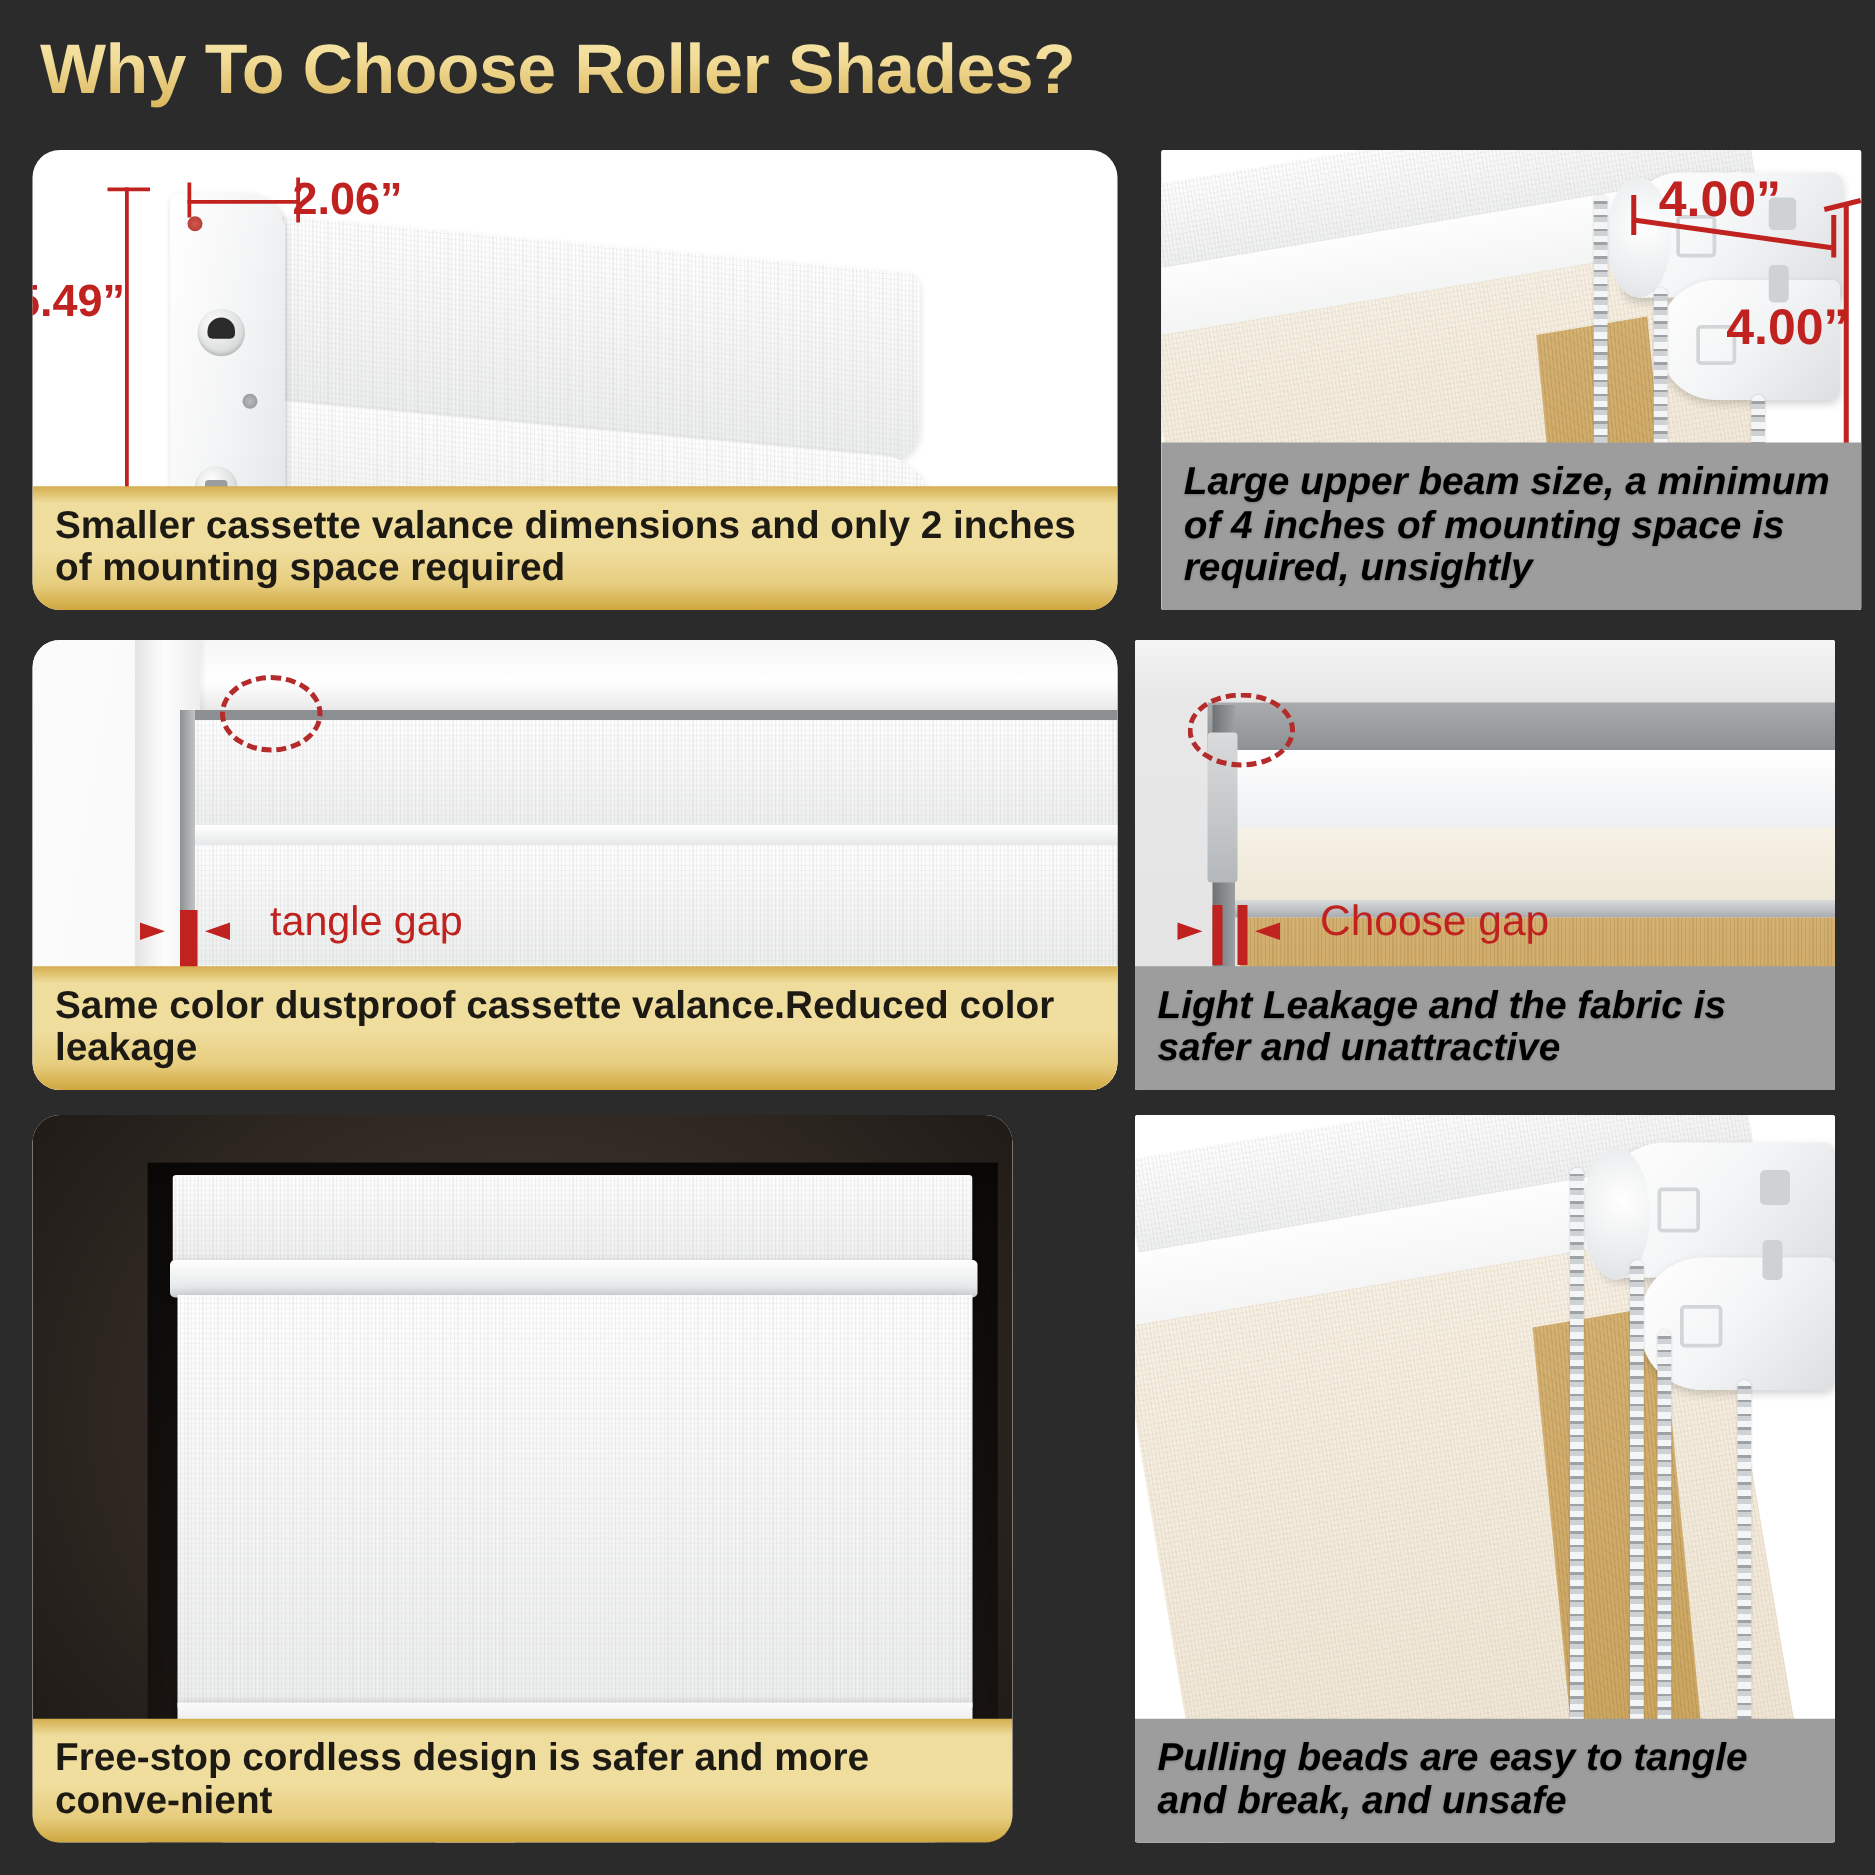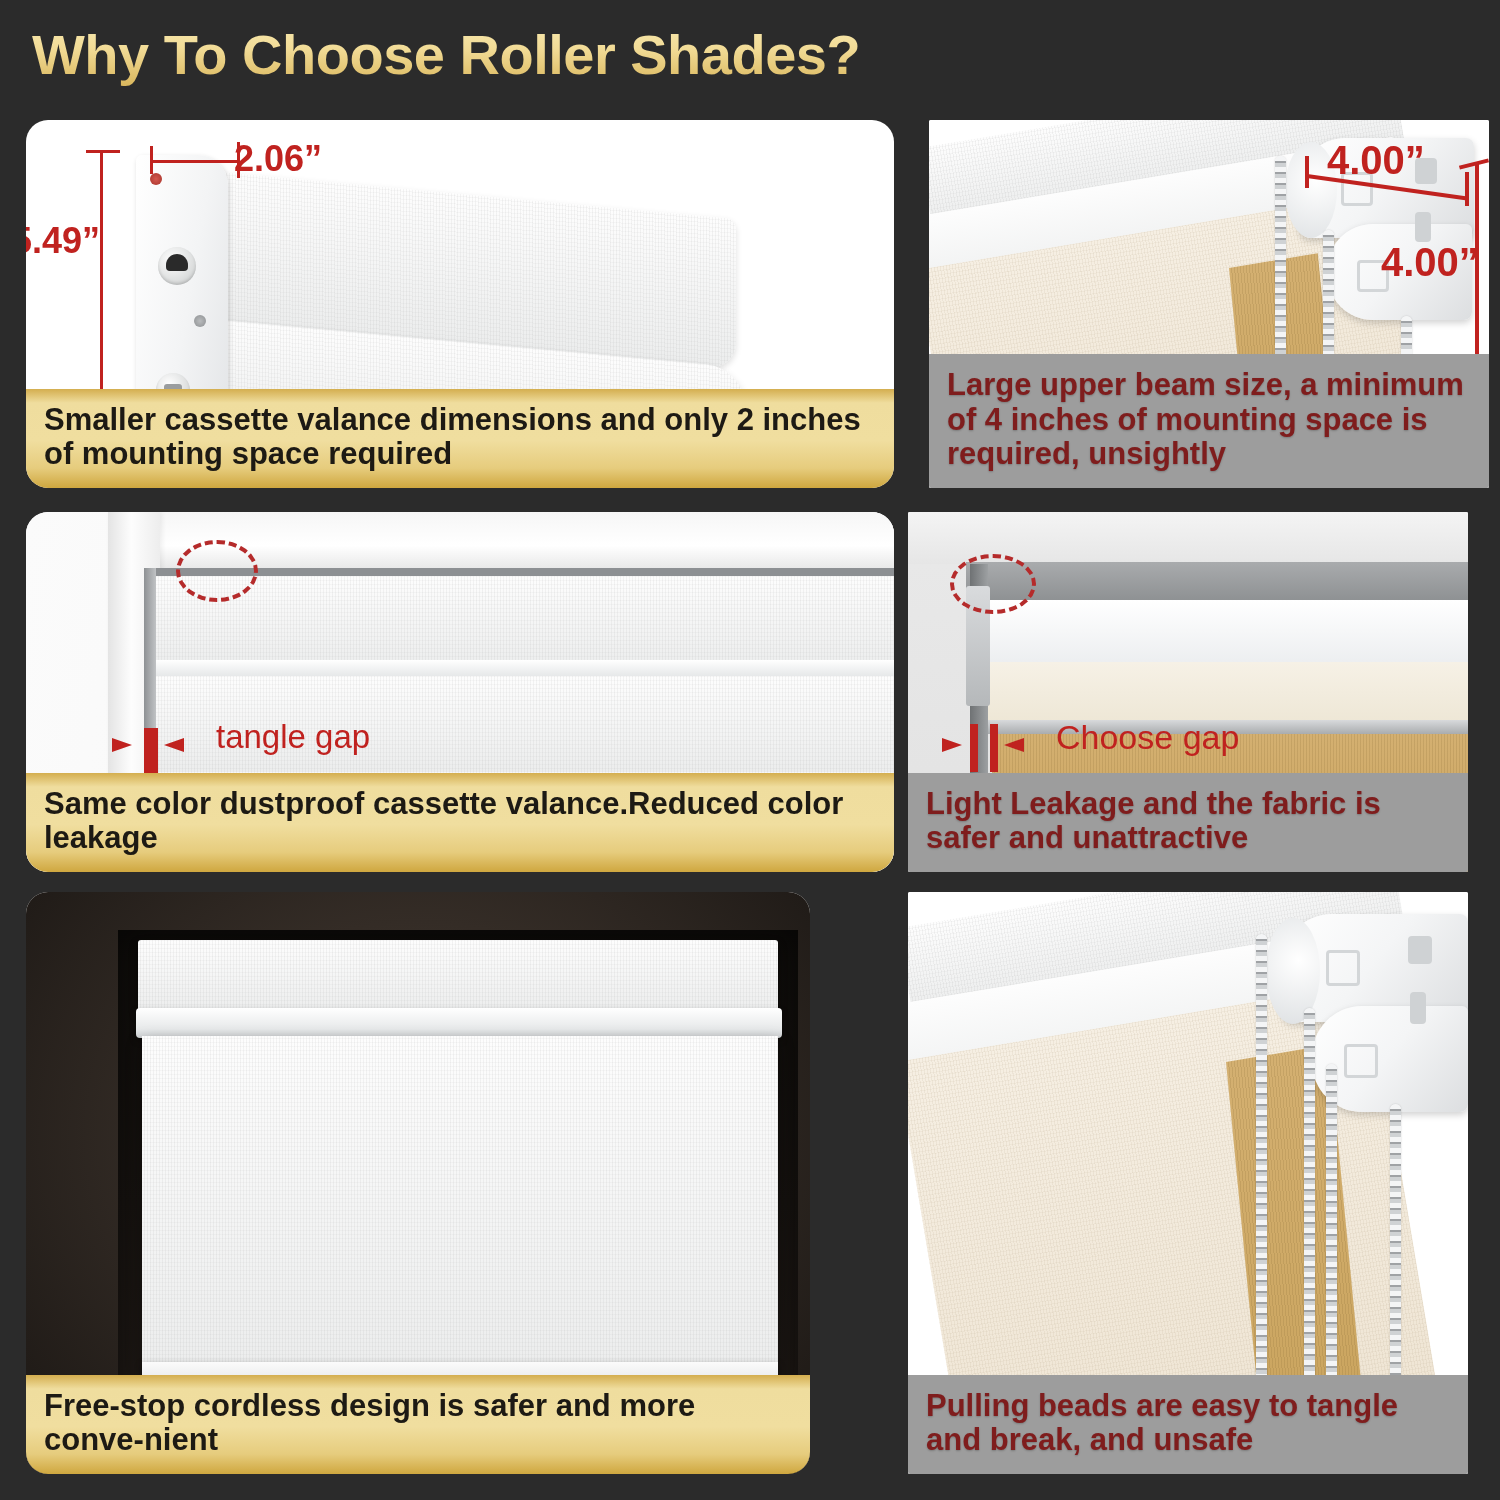--- a/index.html
+++ b/index.html
@@ -33,22 +33,23 @@
     position:absolute;left:0;right:0;bottom:0;
     box-sizing:border-box;
     padding:14px 18px 16px 18px;
     font-size:31px;font-weight:bold;line-height:1.12;
   }
   .cap.gold{
     background:linear-gradient(180deg,#d4ae4f 0%,#efdd9e 14%,#f0de9f 52%,#e6cc7d 80%,#cfa73f 100%);
     color:#1d1a14;
   }
   .cap.gray{
-    background:#9d9d9d;color:#7f1d1d;
+    background:#9d9d9d;color:#000000;
     text-shadow:0 1px 2px rgba(0,0,0,.22);
+    font-style:italic;
   }
 
   
   .lin-white{
     background:
       repeating-linear-gradient(90deg,rgba(255,255,255,0) 0 2px,rgba(150,150,150,.10) 2px 3px),
       repeating-linear-gradient(0deg,rgba(255,255,255,0) 0 3px,rgba(160,160,160,.07) 3px 4px),
       linear-gradient(180deg,#fdfdfd,#eceded);
   }
   .lin-cream{

